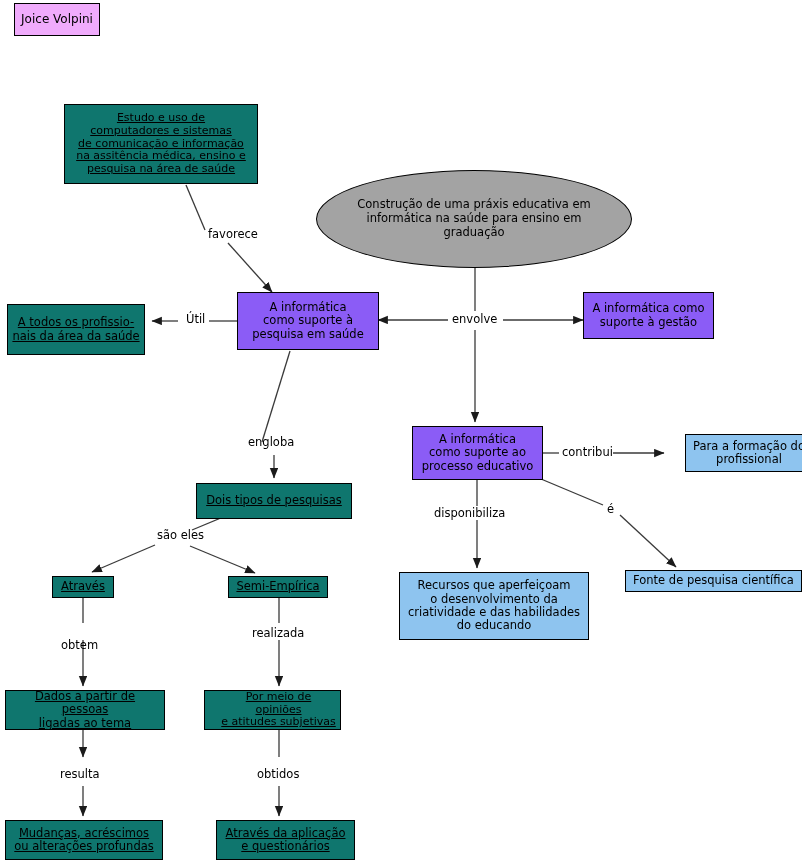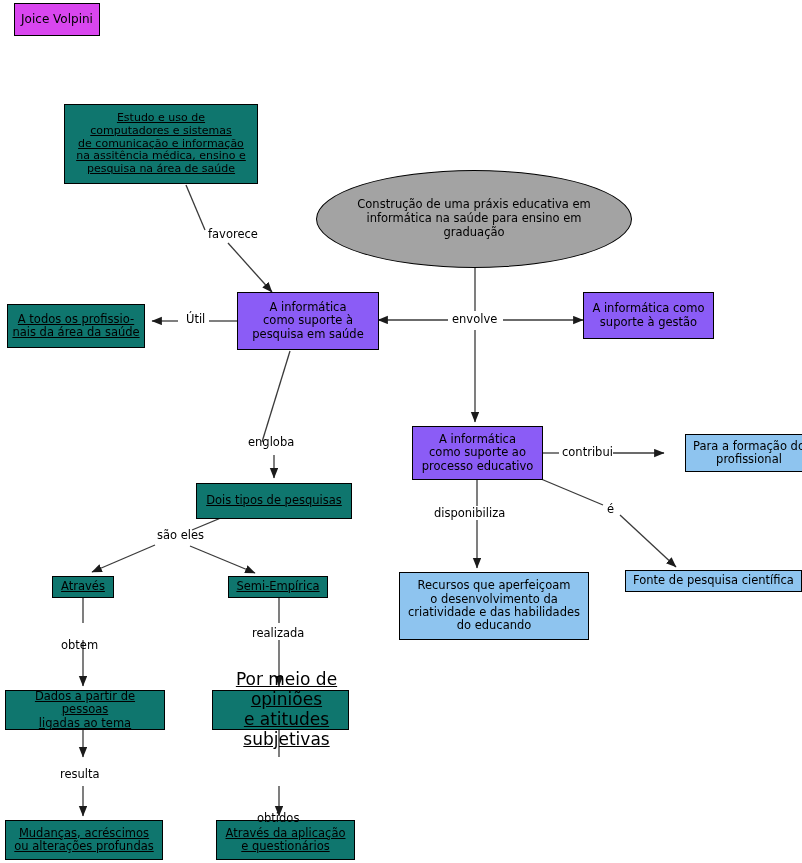--- a/index.html
+++ b/index.html
@@ -35,21 +35,21 @@
     justify-content: center;
     text-align: center;
     line-height: 1.17;
     color: #000000;
     white-space: pre-line;
     padding: 2px 4px;
   }
   .node.green   { background: #0f766e; text-decoration: underline; }
   .node.orange  { background: #8b5cf6; }
   .node.blue    { background: #8ec4ef; margin-left: 16px; }
-  .node.title   { background: #d946ef; }
+  .node.title   { background: #f0abfc; }
   .ellipse {
     position: absolute;
     box-sizing: border-box;
     border: 1px solid #000000;
     border-radius: 50%;
     background: #a3a3a3;
     display: flex;
     align-items: center;
     justify-content: center;
     text-align: center;
@@ -135,21 +135,21 @@
   <div class="ellipse" style="left:316px; top:170px; width:316px; height:98px; font-size:11.5px; padding:0 22px; box-sizing:border-box;">Construção de uma práxis educativa em
 informática na saúde para ensino em graduação</div>
 
   <div class="node orange" style="left:237px; top:292px; width:142px; height:58px; font-size:11.5px;">A informática
 como suporte à
 pesquisa em saúde</div>
 
   <div class="node orange" style="left:583px; top:292px; width:131px; height:47px; font-size:11.5px;">A informática como
 suporte à gestão</div>
 
-  <div class="node green" style="left:7px; top:304px; width:138px; height:44px; font-size:11.5px;">A todos os profissio-
+  <div class="node green" style="left:7px; top:304px; width:138px; height:51px; font-size:11.5px;">A todos os profissio-
 nais da área da saúde</div>
 
   <div class="node orange" style="left:412px; top:426px; width:131px; height:54px; font-size:11.5px;">A informática
 como suporte ao
 processo educativo</div>
 
   <div class="node blue" style="left:669px; top:434px; width:128px; height:38px; font-size:11.5px;">Para a formação do
 profissional</div>
 
   <div class="node blue" style="left:383px; top:572px; width:190px; height:68px; font-size:11.5px;">Recursos que aperfeiçoam
@@ -161,21 +161,21 @@
 
   <div class="node green" style="left:196px; top:483px; width:156px; height:36px; font-size:11.5px;">Dois tipos de pesquisas</div>
 
   <div class="node green" style="left:52px; top:576px; width:62px; height:22px; font-size:11.5px;">Através</div>
 
   <div class="node green" style="left:228px; top:576px; width:100px; height:22px; font-size:11.5px;">Semi-Empírica</div>
 
   <div class="node green" style="left:5px; top:690px; width:160px; height:40px; font-size:11.5px;">Dados a partir de pessoas
 ligadas ao tema</div>
 
-  <div class="node green" style="left:212px; top:690px; width:137px; height:40px; font-size:17px;padding-left:16px;">Por meio de opiniões
+  <div class="node green" style="left:204px; top:690px; width:137px; height:40px; font-size:11px;padding-left:16px;">Por meio de opiniões
 e atitudes subjetivas</div>
 
   <div class="node green" style="left:5px; top:820px; width:158px; height:40px; font-size:11.5px;">Mudanças, acréscimos
 ou alterações profundas</div>
 
   <div class="node green" style="left:216px; top:820px; width:139px; height:40px; font-size:11.5px;">Através da aplicação
 e questionários</div>
 
   <div class="edge-label" style="left:208px; top:229px; font-size:11.5px;">favorece</div>
 
@@ -192,15 +192,15 @@
   <div class="edge-label" style="left:607px; top:504px; font-size:11.5px;">é</div>
 
   <div class="edge-label" style="left:157px; top:530px; font-size:11.5px;">são eles</div>
 
   <div class="edge-label" style="left:61px; top:628px; font-size:11.5px;margin-top:12px;">obtem</div>
 
   <div class="edge-label" style="left:252px; top:628px; font-size:11.5px;">realizada</div>
 
   <div class="edge-label" style="left:60px; top:769px; font-size:11.5px;">resulta</div>
 
-  <div class="edge-label" style="left:257px; top:769px; font-size:11.5px;margin-top:44px;">obtidos</div>
+  <div class="edge-label" style="left:257px; top:769px; font-size:11.5px;">obtidos</div>
 
 </div>
 
 </body></html>

